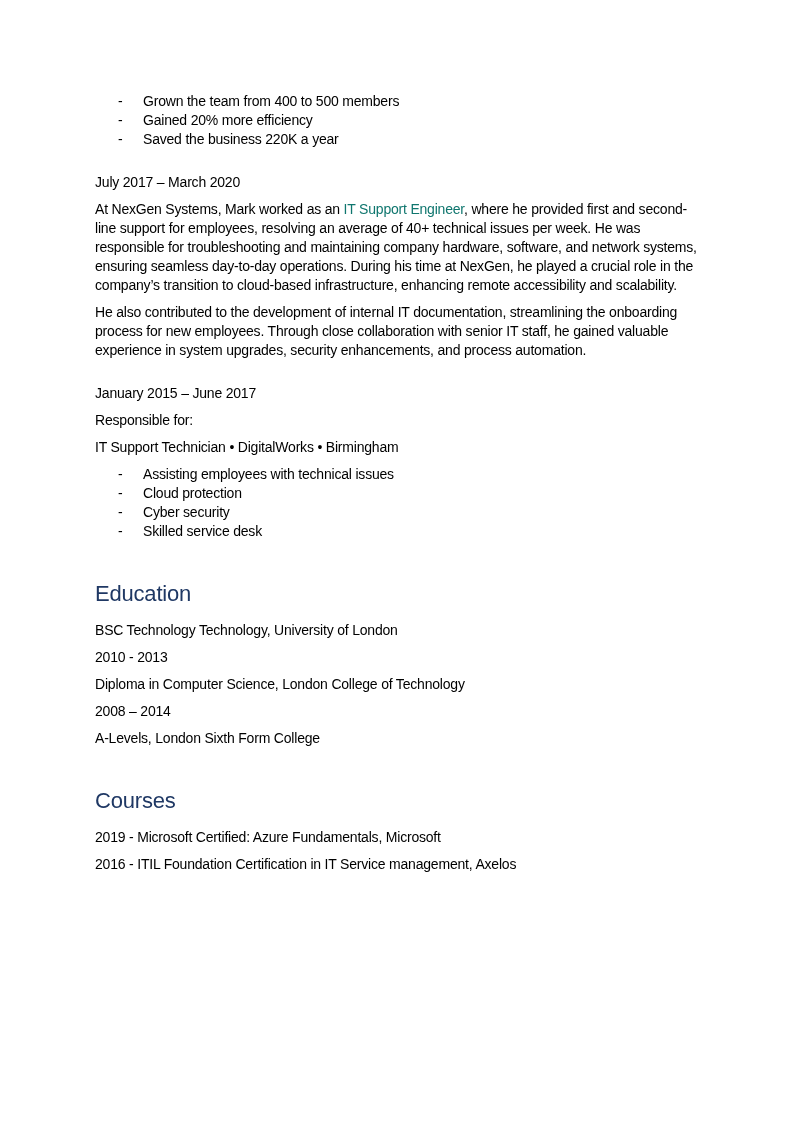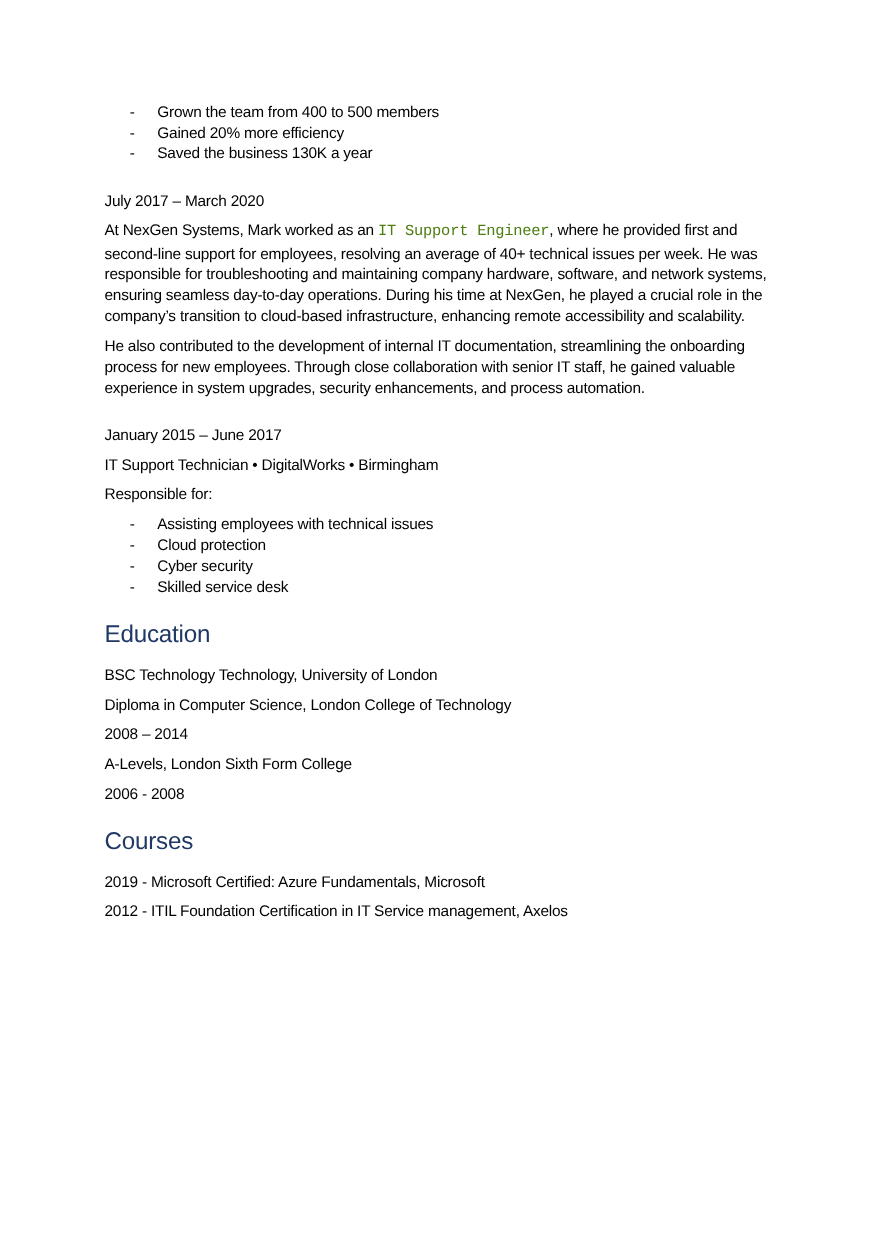--- a/index.html
+++ b/index.html
@@ -37,65 +37,64 @@
     line-height: 19px;
   }
   .dash-item .dash {
     width: 25px;
     flex: 0 0 25px;
   }
   .job {
     margin-top: 24px;
   }
   .section {
-    margin-top: 21px;
+    margin-top: 40px;
   }
   .section-heading {
     font-family: "Liberation Sans", "DejaVu Sans", sans-serif;
     font-weight: 400;
     font-size: 22px;
     line-height: 26px;
     color: #1F3864;
     margin: 0 0 14px 0;
   }
   .hl {
-    color: #4d7c0f;
-    font-family: Liberation Mono, monospace;
+    color: #0f766e;
   }
 </style>
 </head>
 <body>
 
 <div class="page">
 
   <ul class="dash-list">
     <li class="dash-item">
       <span class="dash">-</span>
       <span>Grown the team from 400 to 500 members</span>
     </li>
     <li class="dash-item">
       <span class="dash">-</span>
       <span>Gained 20% more efficiency</span>
     </li>
     <li class="dash-item">
       <span class="dash">-</span>
-      <span>Saved the business 130K a year</span>
+      <span>Saved the business 220K a year</span>
     </li>
   </ul>
 
   <section class="job">
     <p class="line">July 2017 – March 2020</p>
     <p class="para"><span>At NexGen Systems, Mark worked as an </span><span class="hl">IT Support Engineer</span><span>, where he provided first and second-line support for employees, resolving an average of 40+ technical issues per week. He was responsible for troubleshooting and maintaining company hardware, software, and network systems, ensuring seamless day-to-day operations. During his time at NexGen, he played a crucial role in the company’s transition to cloud-based infrastructure, enhancing remote accessibility and scalability.</span></p>
     <p class="para">He also contributed to the development of internal IT documentation, streamlining the onboarding process for new employees. Through close collaboration with senior IT staff, he gained valuable experience in system upgrades, security enhancements, and process automation.</p>
   </section>
 
   <section class="job">
     <p class="line">January 2015 – June 2017</p>
+    <p class="line">Responsible for:</p>
     <p class="line">IT Support Technician • DigitalWorks • Birmingham</p>
-    <p class="line">Responsible for:</p>
     <ul class="dash-list">
       <li class="dash-item">
         <span class="dash">-</span>
         <span>Assisting employees with technical issues</span>
       </li>
       <li class="dash-item">
         <span class="dash">-</span>
         <span>Cloud protection</span>
       </li>
       <li class="dash-item">
@@ -105,25 +104,25 @@
       <li class="dash-item">
         <span class="dash">-</span>
         <span>Skilled service desk</span>
       </li>
     </ul>
   </section>
 
   <section class="section">
     <h1 class="section-heading">Education</h1>
     <p class="line">BSC Technology Technology, University of London</p>
+    <p class="line">2010 - 2013</p>
     <p class="line">Diploma in Computer Science, London College of Technology</p>
     <p class="line">2008 – 2014</p>
     <p class="line">A-Levels, London Sixth Form College</p>
-    <p class="line">2006 - 2008</p>
   </section>
 
   <section class="section">
     <h1 class="section-heading">Courses</h1>
     <p class="line">2019 - Microsoft Certified: Azure Fundamentals, Microsoft</p>
-    <p class="line">2012 - ITIL Foundation Certification in IT Service management, Axelos</p>
+    <p class="line">2016 - ITIL Foundation Certification in IT Service management, Axelos</p>
   </section>
 
 </div>
 
 </body></html>

